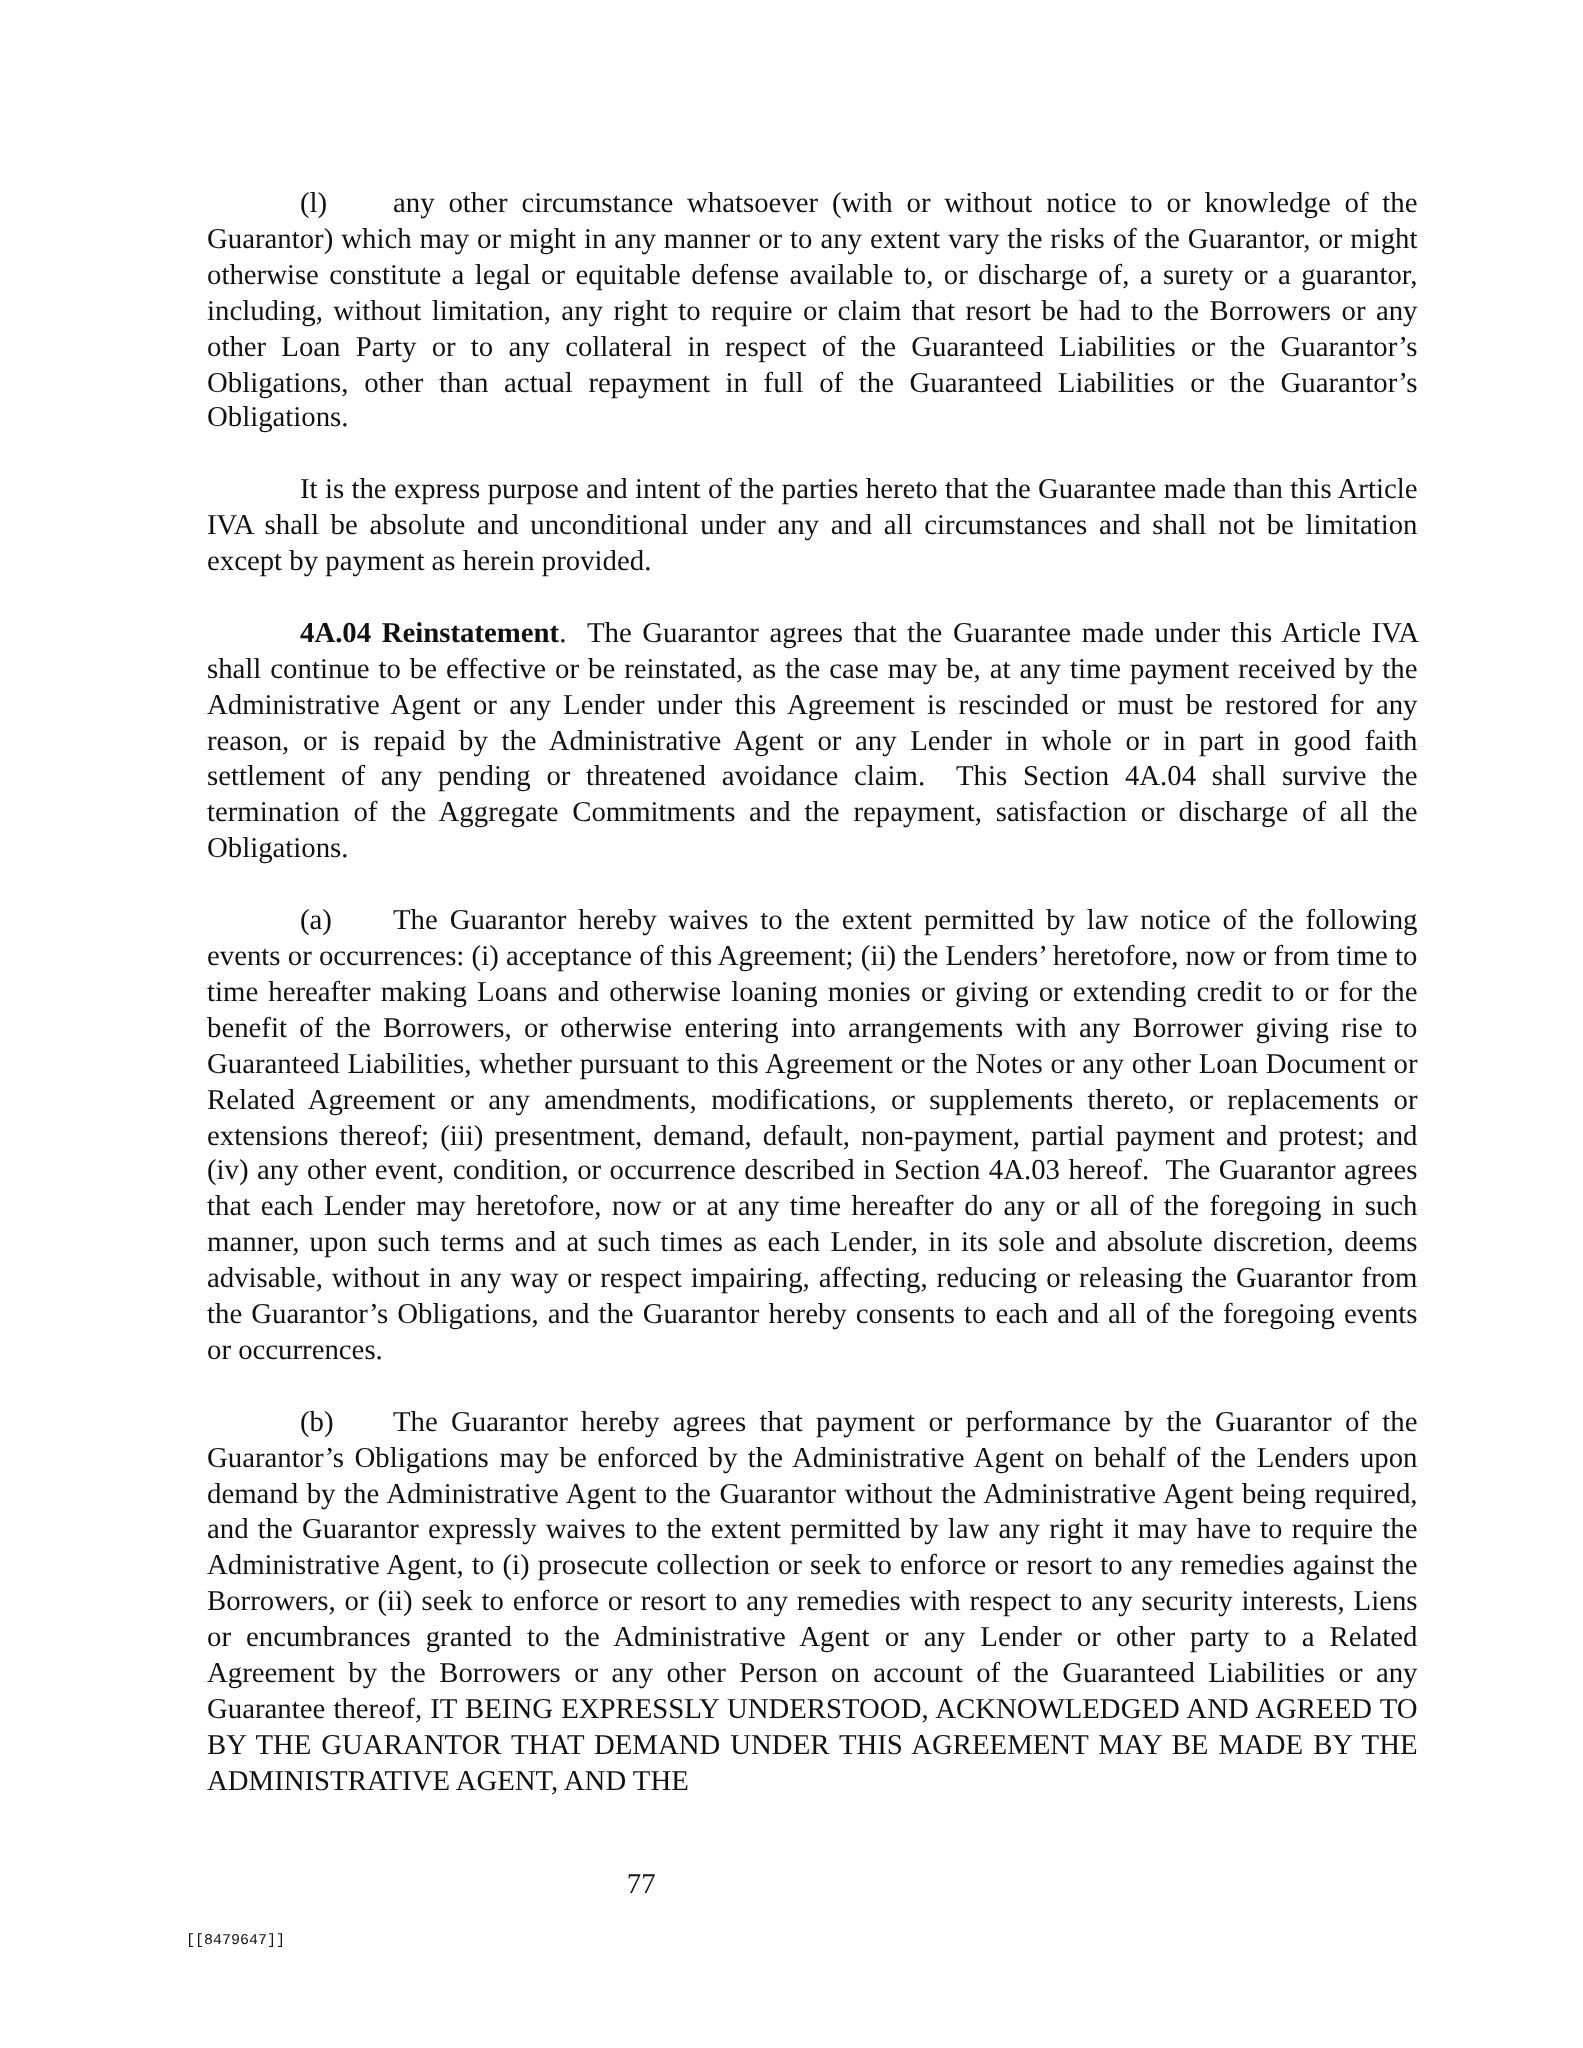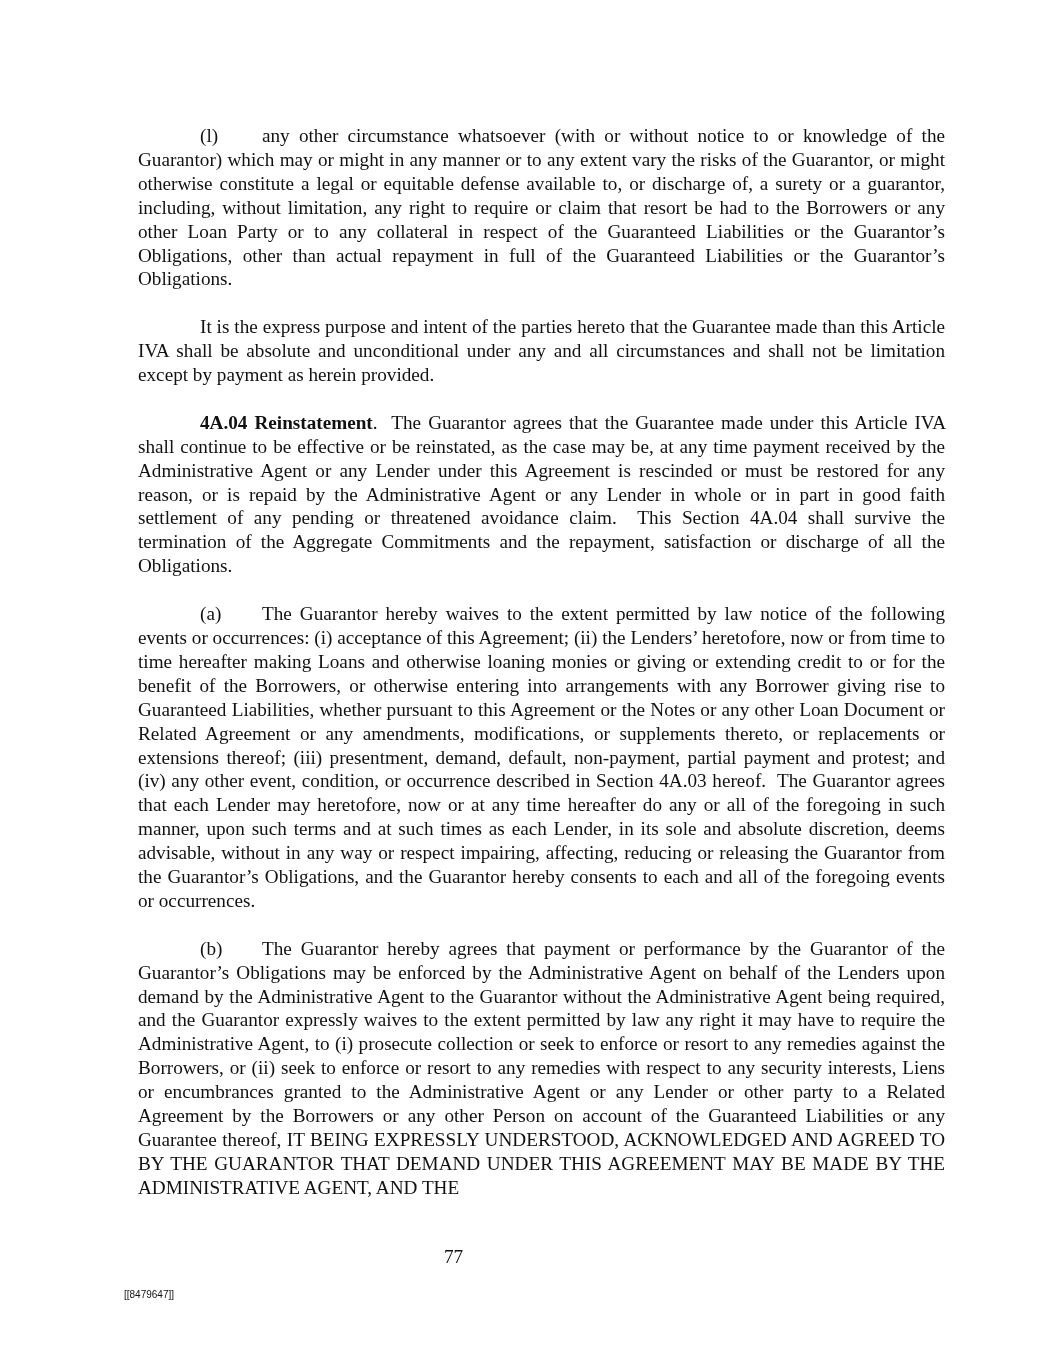--- a/index.html
+++ b/index.html
@@ -9,25 +9,25 @@
     font-family:"Liberation Serif", serif; font-size:19.2px; line-height:23.9px;
     color:#111111; text-align:justify;
   }
   .para { margin:0 0 23.9px 0; text-indent:62px; }
   .marker { display:inline-block; width:62px; text-indent:0; }
   .u { }
   b { font-weight:bold; }
   .heading { margin:0 0 23.9px 0; text-indent:62px; font-weight:bold; }
   .pagenum {
     position:absolute; top:1246px; left:0; width:855px; text-align:center;
-    font-family:"Liberation Serif", serif; font-size:19.2px; color:#111;margin-left:26px;
+    font-family:"Liberation Serif", serif; font-size:19.2px; color:#111;
   }
   .docid {
     position:absolute; top:1289px; left:124px;
-    font-family:Liberation Sans, sans-serif; font-size:10px; color:#111;
+    font-family:Liberation Mono, monospace; font-size:10px; color:#111;
   }
 </style>
 </head>
 <body>
 
 <div class="page">
 
   <p class="para"><span class="marker">(l)</span><span>any other circumstance whatsoever (with or without notice to or knowledge of the Guarantor) which may or might in any manner or to any extent vary the risks of the Guarantor, or might otherwise constitute a legal or equitable defense available to, or discharge of, a surety or a guarantor, including, without limitation, any right to require or claim that resort be had to the Borrowers or any other Loan Party or to any collateral in respect of the Guaranteed Liabilities or the Guarantor’s Obligations, other than actual repayment in full of the Guaranteed Liabilities or the Guarantor’s Obligations.</span></p>
 
   <p class="para"><span>It is the express purpose and intent of the parties hereto that the Guarantee made than this </span><span class="u">Article IVA</span><span> shall be absolute and unconditional under any and all circumstances and shall not be limitation except by payment as herein provided.</span></p>

